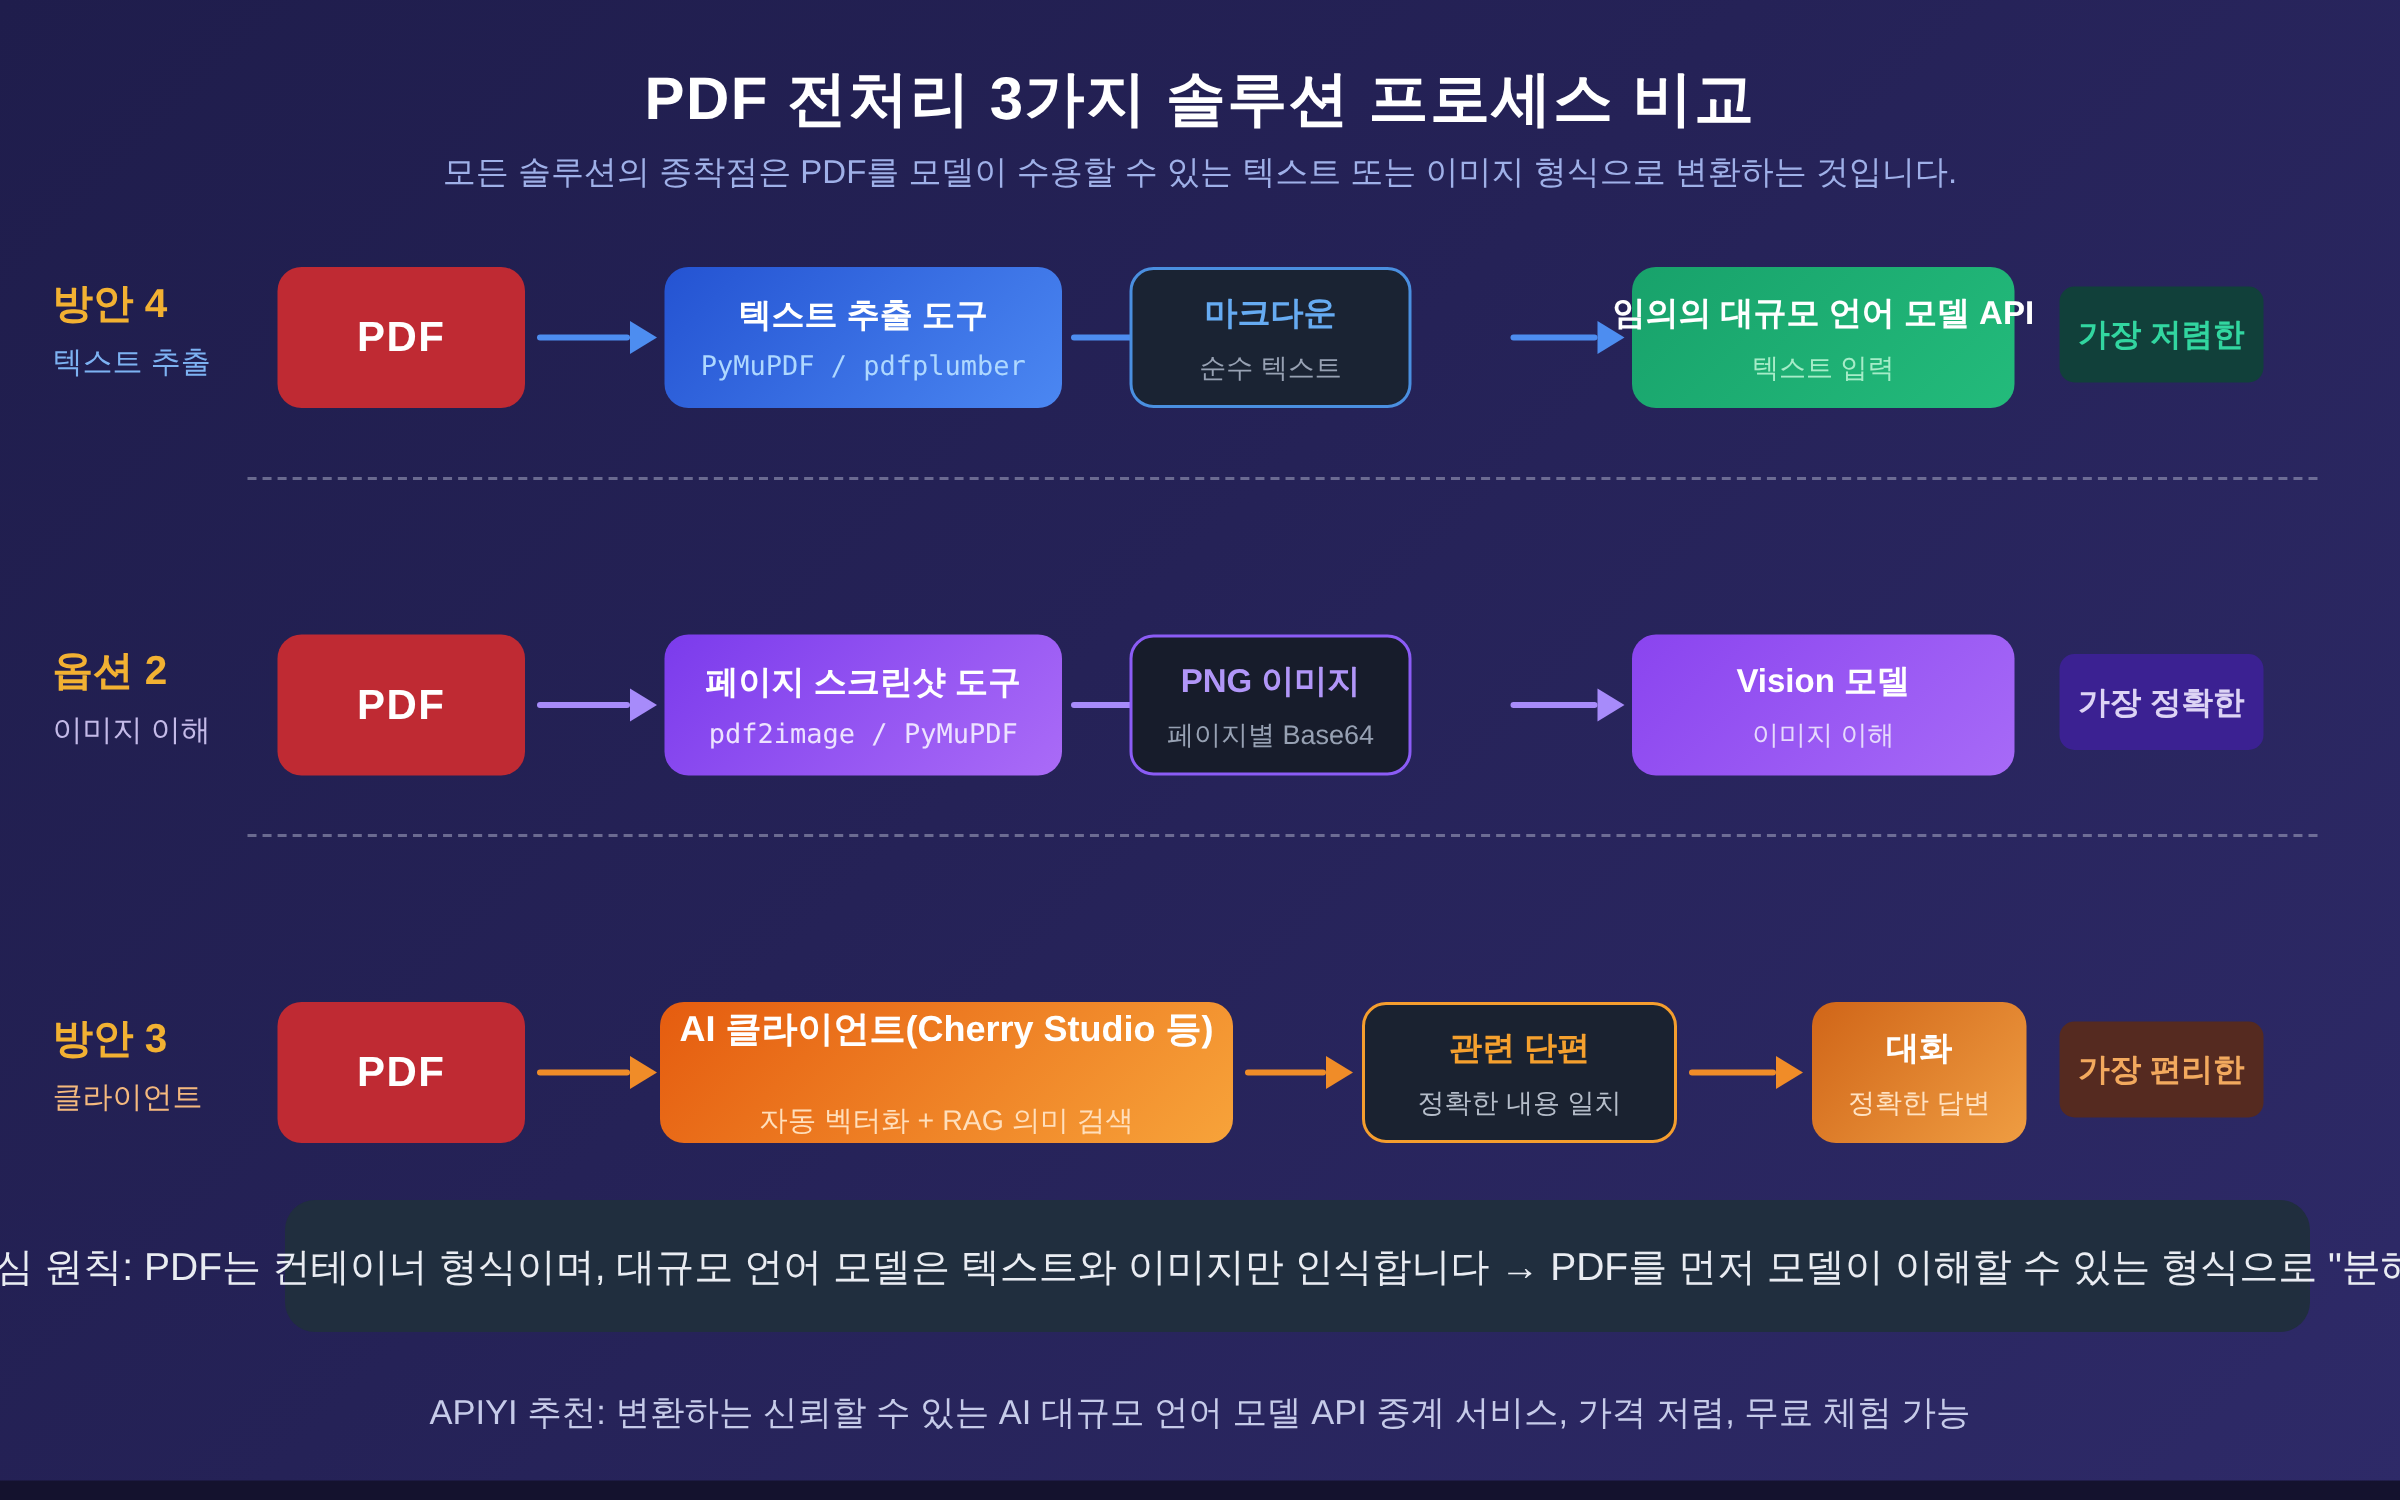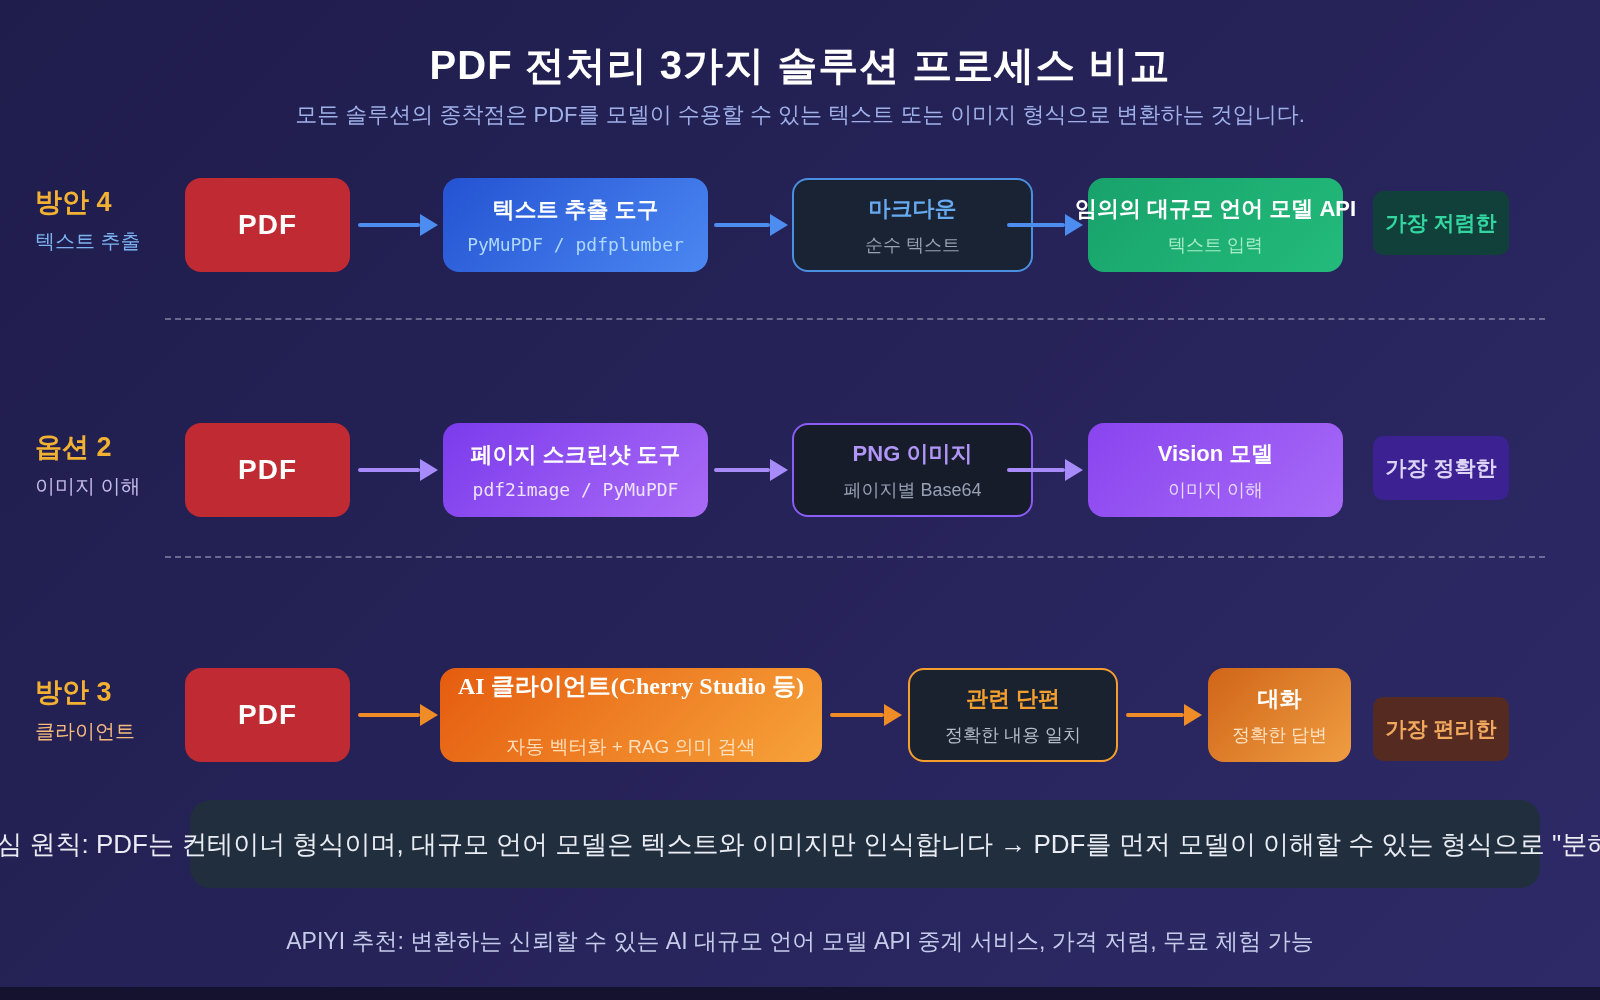--- a/index.html
+++ b/index.html
@@ -28,53 +28,53 @@
   .box{position:absolute;top:0;height:94px;border-radius:16px;box-sizing:border-box;
     display:flex;flex-direction:column;align-items:center;justify-content:center;}
   .box-title{font-weight:bold;font-size:22px;color:#ffffff;white-space:nowrap;}
   .box-sub{font-size:18px;margin-top:9px;white-space:nowrap;}
   .mono{font-family:"DejaVu Sans Mono","Liberation Mono",monospace;text-align:right;}
 
   .pdf-box{left:185px;width:165px;background:#bf2a33;}
   .pdf-box .box-title{font-size:28px;letter-spacing:1px;}
 
   .tool-box{left:443px;width:265px;}
-  .mid-box{left:792px;width:241px;border:2px solid;}
+  .mid-box{left:753px;width:188px;border:2px solid;}
   .dest-box{left:1088px;width:255px;}
 
   .row1 .tool-box{background:linear-gradient(135deg,#2453d2,#4b87f2);}
   .row1 .tool-box .box-sub{color:#aed8ff;}
   .row1 .mid-box{background:#1a2333;border-color:#4a8fe0;}
   .row1 .mid-box .box-title{color:#66abf2;}
   .row1 .mid-box .box-sub{color:#97a1b3;}
   .row1 .dest-box{background:linear-gradient(135deg,#18a26b,#23bb7b);}
   .row1 .dest-box .box-sub{color:#a6ecc8;}
 
   .row2 .tool-box{background:linear-gradient(135deg,#7b3bec,#aa6bf7);}
   .row2 .tool-box .box-sub{color:#ede2ff;}
   .row2 .mid-box{background:#171c2b;border-color:#8b5cf6;}
   .row2 .mid-box .box-title{color:#b196f8;}
   .row2 .mid-box .box-sub{color:#97a1b3;}
   .row2 .dest-box{background:linear-gradient(135deg,#8a44ef,#a76af7);}
   .row2 .dest-box .box-sub{color:#e6d9fc;}
 
   .row3 .tool-box{left:440px;width:382px;background:linear-gradient(135deg,#e55c0f,#f7a33a);}
-  .row3 .tool-box .box-title{font-size:24px;font-family:Liberation Serif, serif;}
+  .row3 .tool-box .box-title{font-size:24px;}
   .row3 .tool-box .box-sub{color:#ffdfbc;font-size:19px;margin-top:32px;}
   .row3 .mid-box{left:908px;width:210px;background:#1a2230;border-color:#f59e2e;}
   .row3 .mid-box .box-title{color:#f5a02e;}
   .row3 .mid-box .box-sub{color:#b5bdc9;}
   .row3 .dest-box{left:1208px;width:143px;background:linear-gradient(135deg,#d06518,#ef9d42);}
   .row3 .dest-box .box-sub{color:#ffe2c2;}
 
   .badge{position:absolute;left:1373px;top:13px;width:136px;height:64px;border-radius:10px;
     display:flex;align-items:center;justify-content:center;font-size:21px;font-weight:bold;}
   .row1 .badge{background:#11403a;color:#32d6a0;}
   .row2 .badge{background:#3b2192;color:#ddd4f5;}
-  .row3 .badge{background:#552a20;color:#f2a95e;margin-top:16px;}
+  .row3 .badge{background:#552a20;color:#f2a95e;}
 
   .arrow{position:absolute;top:36px;height:22px;display:flex;align-items:center;}
   .arrow .line{flex:1;height:4px;border-radius:2px;}
   .arrow .head{width:0;height:0;border-top:11px solid transparent;border-bottom:11px solid transparent;
     border-left:18px solid;}
   .row1 .arrow .line{background:#4d8df0;} .row1 .arrow .head{border-left-color:#4d8df0;}
   .row2 .arrow .line{background:#a78bfa;} .row2 .arrow .head{border-left-color:#a78bfa;}
   .row3 .arrow .line{background:#f08c28;} .row3 .arrow .head{border-left-color:#f08c28;}
   .a1{left:358px;width:80px;}
   .a2{left:714px;width:74px;}

